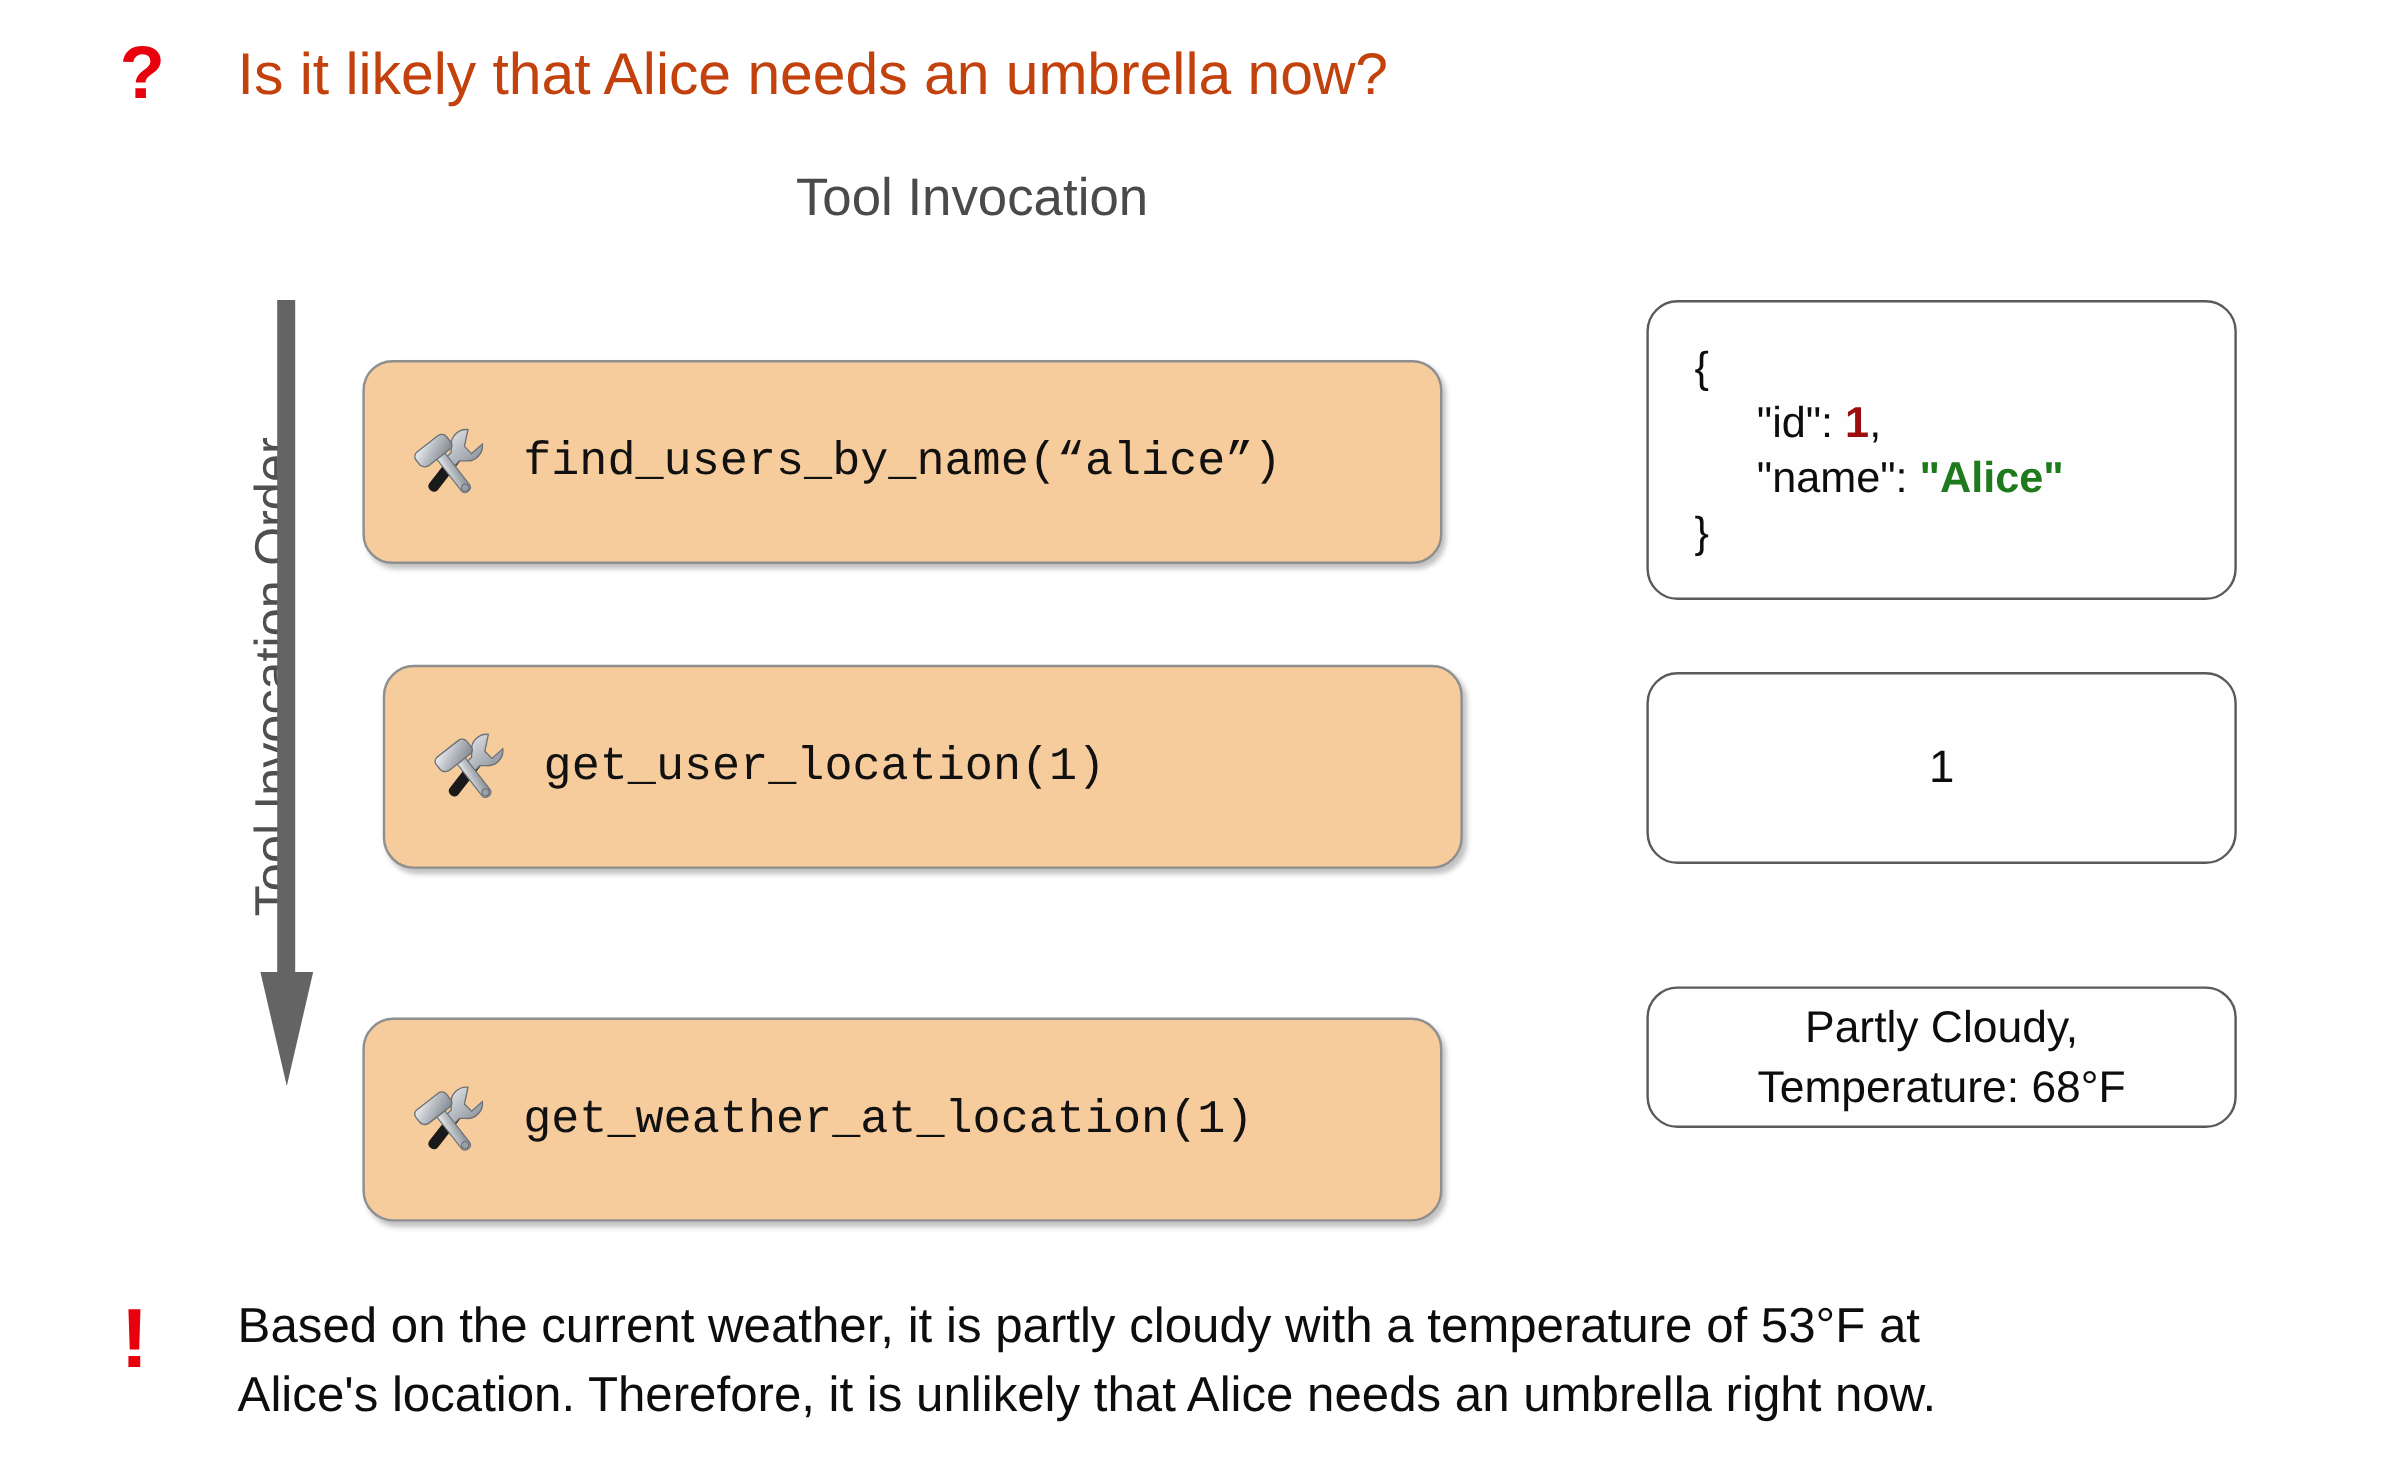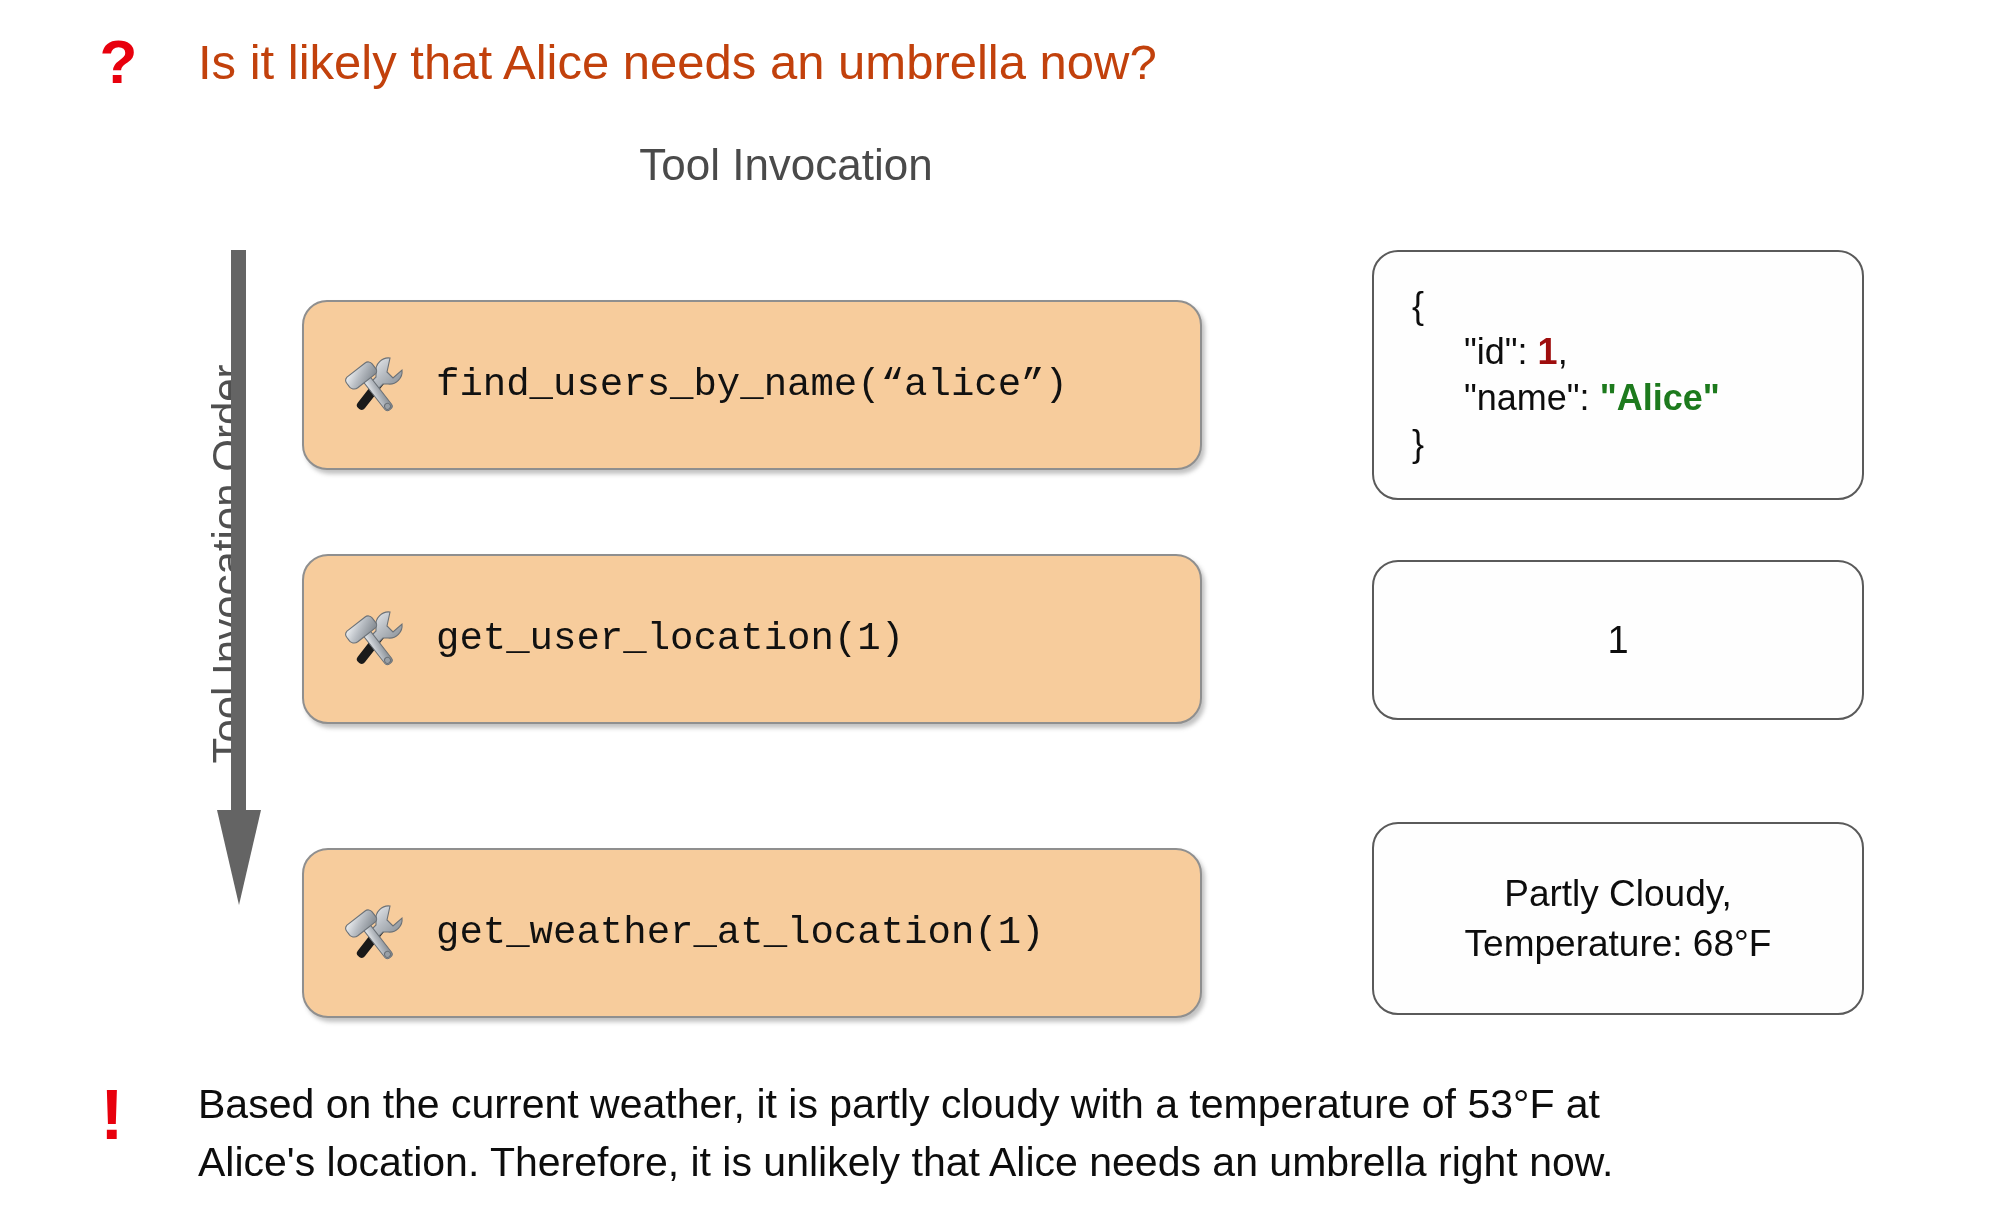--- a/index.html
+++ b/index.html
@@ -51,21 +51,21 @@
   }
 
   
   .col-header {
     position: absolute;
     font-size: 44px;
     color: #4a4a4a;
     white-space: nowrap;
     text-align: center;
   }
-  #header-invocation { left: 416px; top: 140px; width: 740px; }
+  #header-invocation { left: 440px; top: 140px; width: 740px; }
   #header-output     { left: 1310px; top: 140px; width: 640px; }
 
   
   #axis-wrap {
     position: absolute;
     left: 140px;
     top: 250px;
     width: 120px;
     height: 660px;
   }
@@ -97,21 +97,21 @@
     height: 170px;
     background: #f7cc9c;
     border: 2px solid #8f8f8f;
     border-radius: 26px;
     box-shadow: 3px 4px 4px rgba(120,120,120,0.45);
     display: flex;
     align-items: center;
     padding-left: 34px;
   }
   #tool-card-0 { top: 300px; border-radius: 25px; }
-  #tool-card-1 { top: 554px; }
+  #tool-card-1 { top: 554px; margin-left: 17px; }
   #tool-card-2 { top: 848px; }
 
   .tool-icon {
     width: 72px;
     height: 72px;
     flex: 0 0 72px;
     margin-right: 26px;
     position: relative;
   }
   .tool-icon svg { width: 72px; height: 72px; display: block; }
@@ -131,21 +131,21 @@
     width: 492px;
     background: #fefefe;
     border: 2.5px solid #5a5a5a;
     border-radius: 26px;
     display: flex;
     flex-direction: column;
     justify-content: center;
   }
   #out-box-0 { top: 250px; height: 250px; align-items: flex-start; padding-left: 38px; }
   #out-box-1 { top: 560px; height: 160px; align-items: center; }
-  #out-box-2 { top: 822px; height: 193px; align-items: center; }
+  #out-box-2 { top: 822px; height: 118px; align-items: center; }
 
   .json-line {
     font-size: 36px;
     color: #0d0d0d;
     line-height: 1.28;
     white-space: pre;
   }
   .json-line.indent { padding-left: 52px; }
   .val-num { color: #9e0d0d; font-weight: bold; }
   .val-str { color: #1d7a1d; font-weight: bold; }

